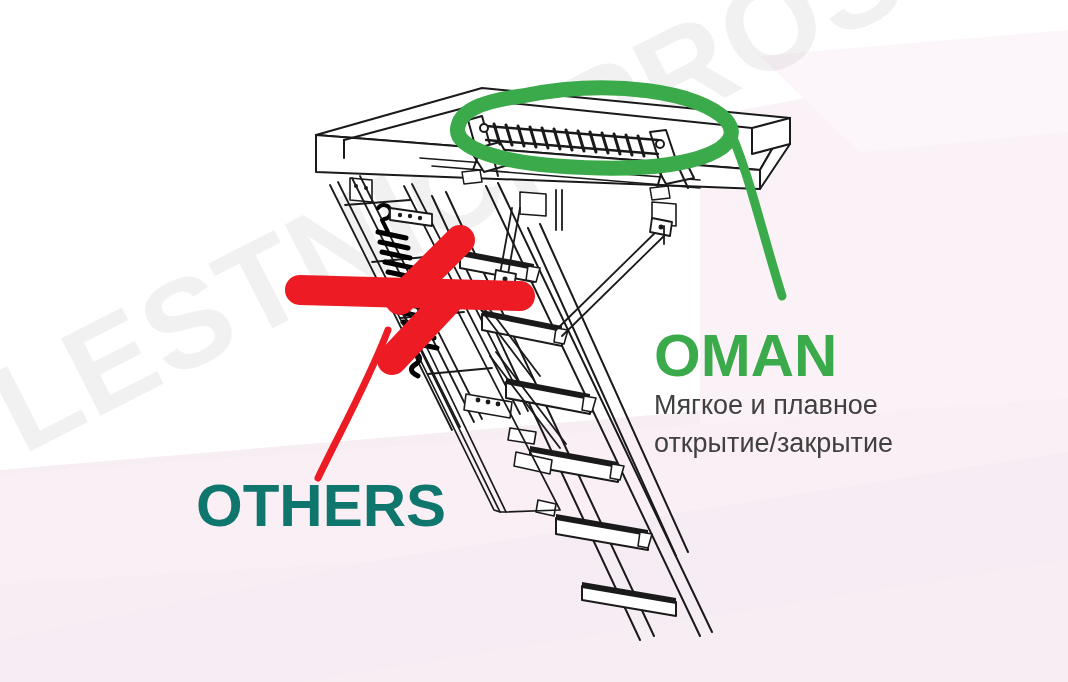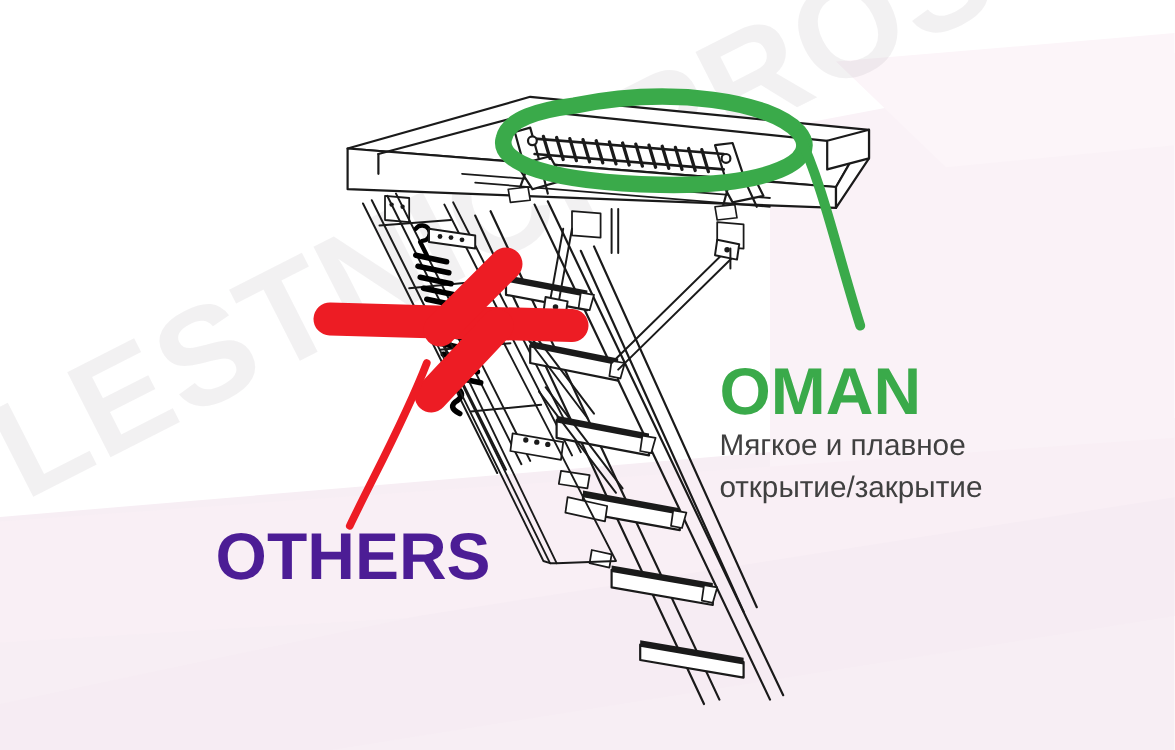--- a/index.html
+++ b/index.html
@@ -51,21 +51,21 @@
   }
   .headline {
     font-family: "Liberation Sans", sans-serif;
     font-weight: bold;
     font-size: 60px;
     line-height: 1.0;
     letter-spacing: 0px;
     margin: 0;
   }
   .headline.green { color: #3AAA4A; }
-  .headline.red { color: #4c1d95; }
+  .headline.red { color: #0f766e; }
   .subline {
     font-family: "Liberation Sans", sans-serif;
     font-weight: normal;
     font-size: 27px;
     line-height: 1.42;
     color: #404040;
     margin: 0;
     white-space: pre-line;
   }
   #oman-block { left: 654px; top: 326px; }

